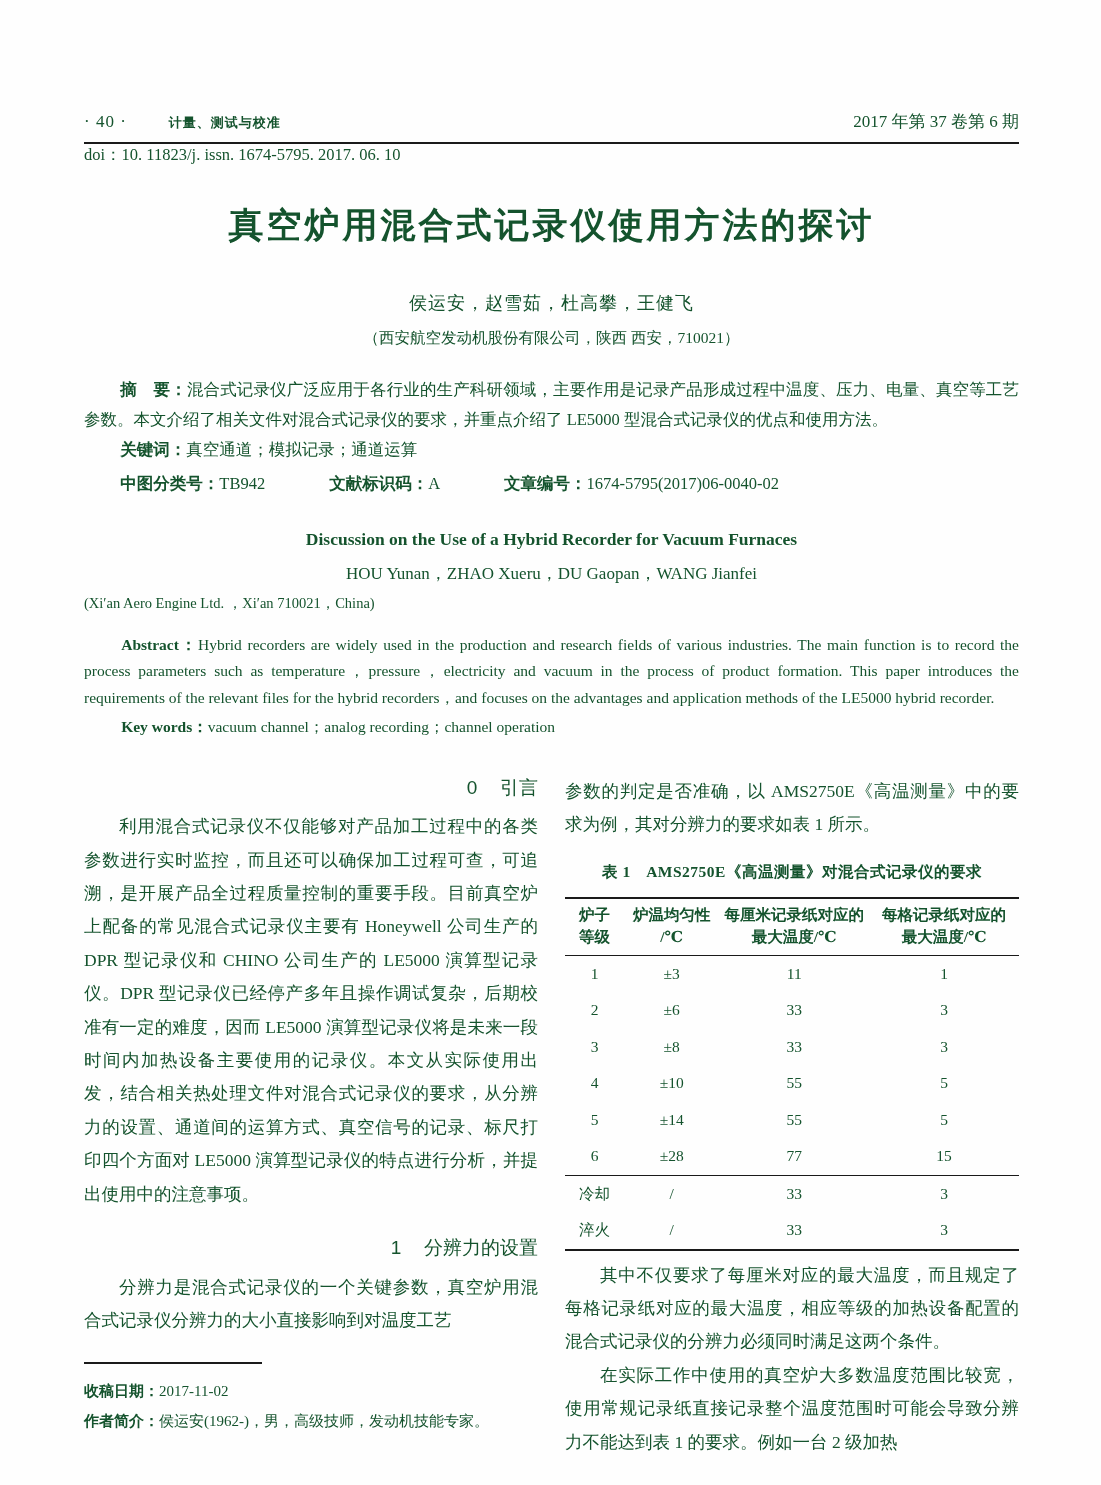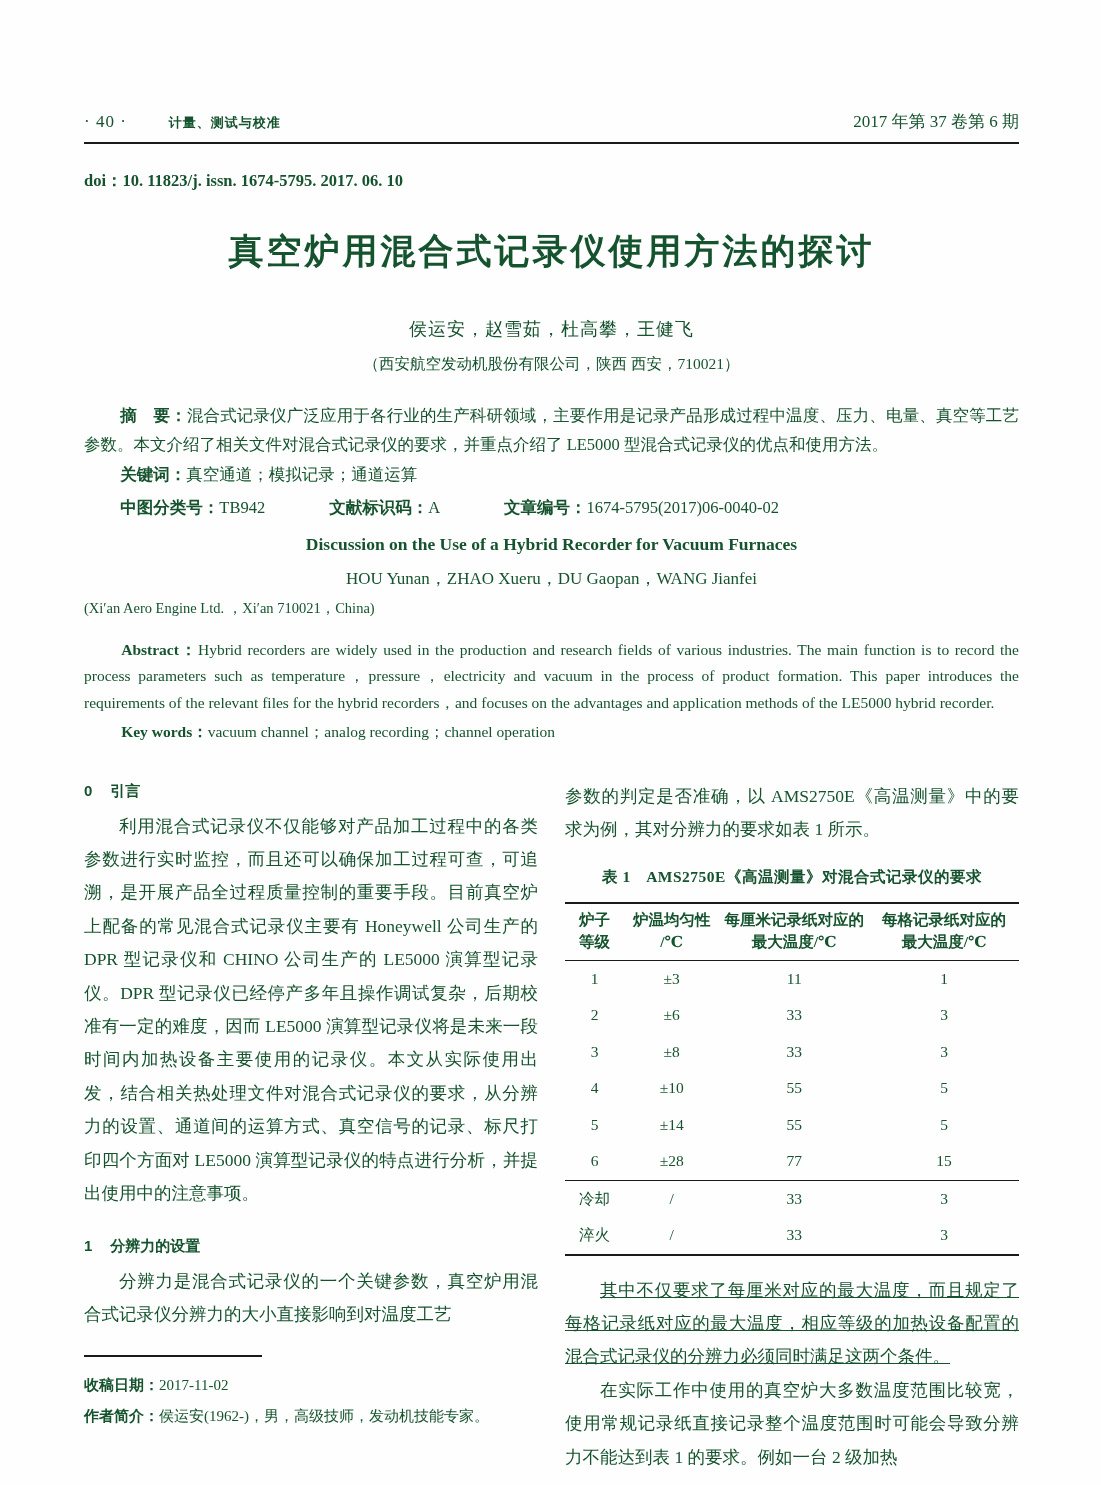--- a/index.html
+++ b/index.html
@@ -19,52 +19,52 @@
   .running-head {
     display:flex; justify-content:space-between; align-items:baseline;
     border-bottom:2px solid #1a1a1a; padding-bottom:9px;
     font-size:17px;
   }
   .rh-left { display:flex; align-items:baseline; }
   .rh-pagenum { font-size:17px; letter-spacing:1px; }
   .rh-journal { font-family:Liberation Sans, sans-serif; font-weight:bold; font-size:13px; margin-left:42px; letter-spacing:1px; }
   .rh-issue { font-size:17px; }
 
-  .doi-line { margin-top:26px; font-size:16.5px;font-weight:bold; }
+  .doi-line { font-size:16.5px; }
 
   .title-zh {
     margin-top:36px; text-align:center;
     font-family:"Liberation Sans","DejaVu Sans",sans-serif;
     font-weight:bold; font-size:35px; letter-spacing:3px;
   }
   .authors-zh { margin-top:42px; text-align:center; font-size:18px; letter-spacing:1px; }
   .affil-zh { margin-top:13px; text-align:center; font-size:15.5px; }
 
   .abs-zh { margin-top:26px; font-size:16.5px; line-height:1.76; text-align:justify; text-indent:2.2em; }
   .kw-zh { margin-top:1px; font-size:16.5px; line-height:1.76; text-indent:2.2em; }
   .clc-line { margin-top:4px; font-size:16.5px; line-height:1.76; text-indent:2.2em; }
   .clc-group { margin-right:64px; }
   .clc-group:last-child { margin-right:0; }
-  .b-label { font-family:Liberation Sans, sans-serif; font-weight:bold; }
-
-  .title-en { margin-top:12px; text-align:center; font-weight:bold; font-size:17.5px; }
+  .b-label { font-family:Liberation Mono, monospace; font-weight:bold; }
+
+  .title-en { margin-top:30px; text-align:center; font-weight:bold; font-size:17.5px; }
   .authors-en { margin-top:12px; text-align:center; font-size:17px; }
   .affil-en { margin-top:9px; text-align:left; font-size:14.5px; }
 
   .abs-en { margin-top:19px; font-size:15.5px; line-height:1.7; text-align:justify; text-indent:2.4em; }
   .kw-en { margin-top:3px; font-size:15.5px; line-height:1.7; text-indent:2.4em; }
   .abs-en .b-label, .kw-en .b-label { font-family:"Liberation Serif","DejaVu Serif",serif; }
 
   
   .columns { margin-top:34px; display:flex; gap:27px; }
   .col { width:454px; font-size:17.5px; line-height:1.91; text-align:justify; }
   .sec-heading {
     font-family:"Liberation Sans","DejaVu Sans",sans-serif;
-    font-weight:bold; font-size:15px; line-height:1.4;
-    text-align:left; margin-bottom:9px;
+    font-weight:normal; font-size:19px; line-height:1.4;
+    text-align:right; margin-bottom:9px;
   }
   .sec-heading .sec-num { margin-right:1.2em; }
   .body-para { text-indent:2em; }
   .cont-para { text-indent:0; }
   .s1-heading { margin-top:24px; }
 
   
   .footnote { margin-top:24px; }
   .footnote-rule { width:178px; border-top:2px solid #1a1a1a; margin-bottom:13px; }
   .footnote p { font-size:15px; line-height:1.95; text-align:left; }
@@ -77,21 +77,21 @@
   .table-caption .cap-num { margin-right:1em; }
   table.data-table {
     width:100%; margin-top:10px; border-collapse:collapse;
     font-size:15.5px; line-height:1.45; text-align:center;
     border-top:2.5px solid #1a1a1a; border-bottom:2.5px solid #1a1a1a;
   }
   table.data-table thead tr { border-bottom:1.5px solid #1a1a1a; }
   table.data-table th { font-weight:bold; padding:5px 2px 6px; vertical-align:middle; }
   table.data-table td { padding:7px 2px; }
   table.data-table tbody.tb-footer { border-top:1.5px solid #1a1a1a; }
-  .post-table { margin-top:18px;text-decoration:underline; }
+  .post-table { margin-top:8px; }
 </style>
 </head>
 <body>
 
 <div class="page">
   <div class="content">
 
     <div class="running-head">
       <div class="rh-left">
         <span class="rh-pagenum">· 40 ·</span>

